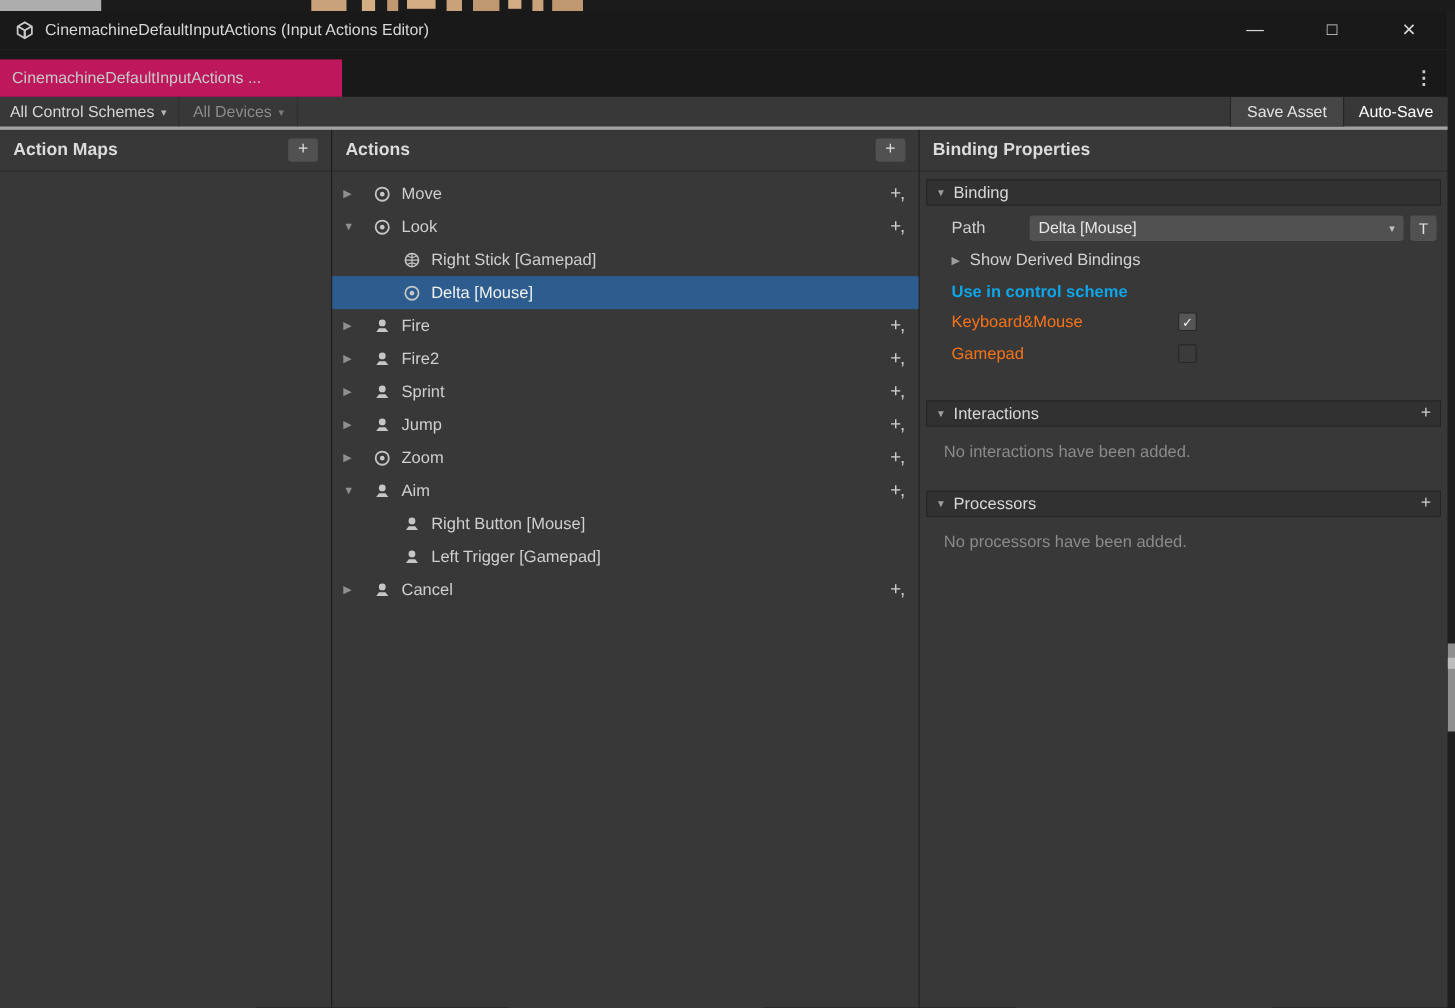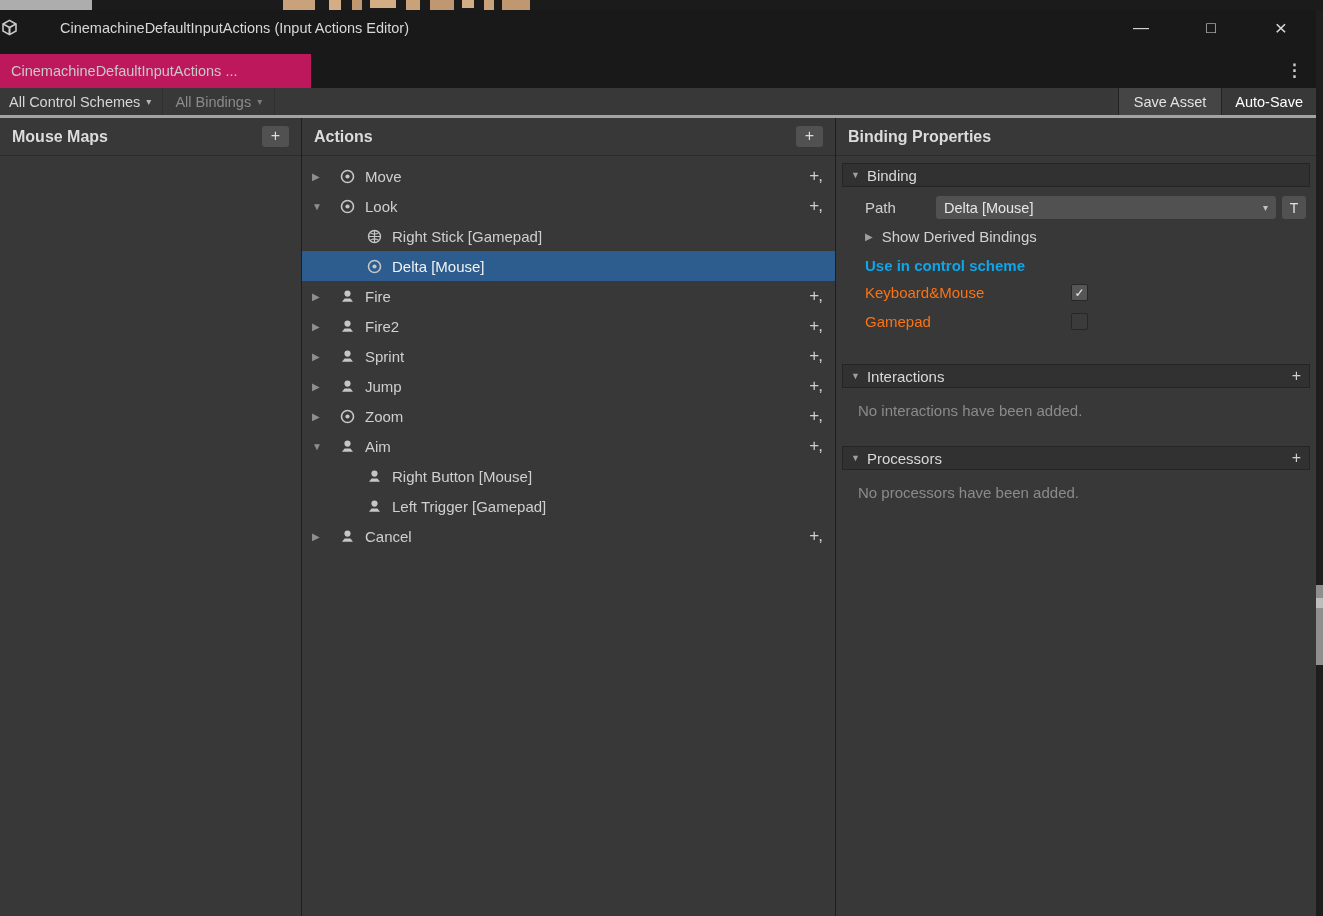--- a/index.html
+++ b/index.html
@@ -11,21 +11,21 @@
   .bg-top { position:absolute; left:0; top:0; width:1323px; height:10px; background:#1b1b1b; }
   .bg-top .frag { position:absolute; top:0; height:10px; }
   .bg-right { position:absolute; left:1316px; top:10px; width:7px; height:906px; background:#1e1e1e; }
   .bg-right .frag { position:absolute; left:0; width:7px; }
 
   
   .window { position:absolute; left:0; top:10px; width:1316px; height:906px;
     background:#383838; display:flex; flex-direction:column; }
 
   .titlebar { height:35px; background:#191919; display:flex; align-items:center;
-    flex:0 0 auto;gap:32px; }
+    padding-left:13px; flex:0 0 auto; }
   .unity-icon { width:19px; height:19px; margin-right:9px; display:flex; }
   .win-title { font-size:14.5px; color:#d8d8d8; }
   .win-controls { margin-left:auto; display:flex; align-items:center; height:100%; }
   .win-btn { width:70px; text-align:center; color:#d8d8d8; font-size:16px; cursor:default; }
   .win-btn.close { font-size:21px; }
 
   .tabbar { height:43px; background:#191919; position:relative; flex:0 0 auto; }
   .tab { position:absolute; left:0; bottom:0; width:311px; height:34px; background:#be185d;
     display:flex; align-items:center; padding-left:11px; font-size:14.5px; color:#c9c9c9; }
   .kebab { position:absolute; right:13px; bottom:7px; font-size:17px; color:#c9c9c9; font-weight:bold; }
@@ -142,37 +142,37 @@
       </div>
       <span class="kebab">⋮</span>
     </div>
 
     <div class="toolbar">
       <div class="tb-item schemes-dd">
         <span>All Control Schemes</span>
         <span class="tb-arrow">▾</span>
       </div>
       <div class="tb-item devices-dd">
-        <span>All Bindings</span>
+        <span>All Devices</span>
         <span class="tb-arrow">▾</span>
       </div>
       <div class="tb-spacer"></div>
       <div class="tb-item save-asset">
         <span>Save Asset</span>
       </div>
       <div class="tb-item auto-save">
         <span>Auto-Save</span>
       </div>
     </div>
 
     <div class="main">
 
       <div class="panel left">
         <div class="panel-header">
-          <span class="ptitle">Mouse Maps</span>
+          <span class="ptitle">Action Maps</span>
           <span class="hdr-add">+</span>
         </div>
       </div>
 
       <div class="panel mid">
         <div class="panel-header">
           <span class="ptitle">Actions</span>
           <span class="hdr-add">+</span>
         </div>
         <div class="tree">

